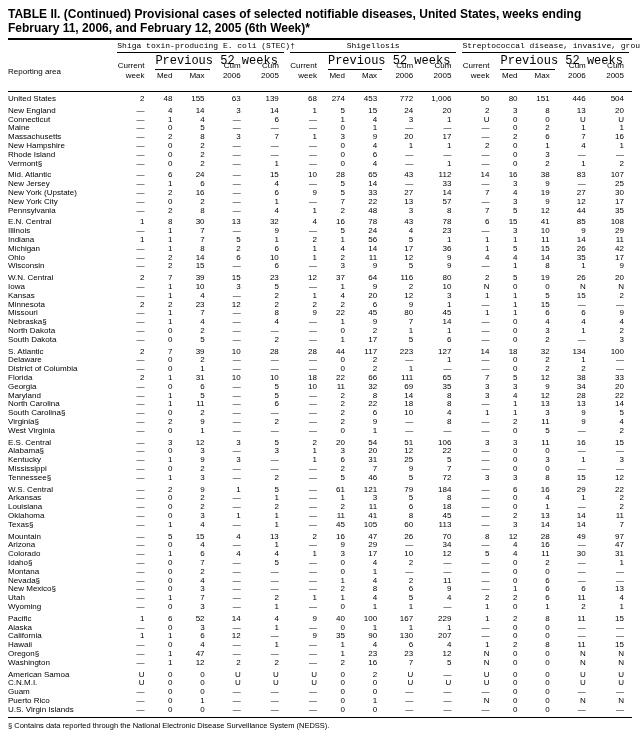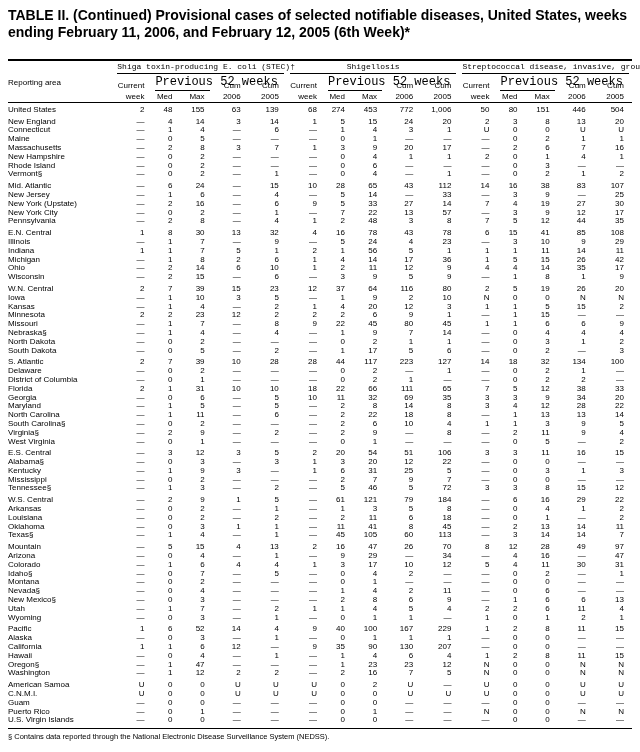--- a/index.html
+++ b/index.html
@@ -1,26 +1,26 @@
 <!DOCTYPE html>
 <html><head>
 <meta charset="utf-8">
 <style>
   html, body { margin: 0; padding: 0; background: #ffffff; color: #000000; }
   body { font-family: "Liberation Sans", sans-serif; }
   .page { width: 640px; min-height: 752px; box-sizing: border-box; padding: 7px 8px 4px 8px; background: #fff; }
-  .title { font-size: 14px; font-weight: bold; line-height: 1.18; margin-bottom: 19px; }
+  .title { font-size: 12px; font-weight: bold; line-height: 1.18; margin-bottom: 3px; }
   table.main { width: 100%; border-collapse: collapse; table-layout: fixed; border-top: 2px solid #000; border-bottom: 1px solid #000; }
   th, td { padding: 0; font-size: 8px; line-height: 1.1; font-weight: normal; vertical-align: bottom; }
   thead th { padding-top: 2px; }
   th.group { text-align: center; }
   th.group .rule, th.prev .rule { border-bottom: 1px solid #000; padding-bottom: 1px; margin: 0 3px; white-space: nowrap; overflow: visible; font-family: Liberation Mono, monospace; }
   th.prev { text-align: center; font-size: 12px; margin-top: 16px; }
   th.num, td.num { text-align: right; padding-right: 8px; white-space: nowrap; }
-  th.bb { border-bottom: 1px solid #000; padding-bottom: 0; }
+  th.bb { border-bottom: 1px solid #000; padding-bottom: 10px; }
   th.area-head { text-align: left; vertical-align: bottom; border-bottom: 1px solid #000; padding-bottom: 14px; }
   td.area { text-align: left; white-space: nowrap; overflow: hidden; }
   tbody tr.spacer td { height: 3px; }
   tbody tr:first-child td { padding-top: 3px; }
   tbody tr:last-child td { padding-bottom: 3px; }
   .footnotes { margin-top: 3px; }
   .footnotes div { font-size: 7.5px; line-height: 1.3; }
 </style>
 </head>
 <body>

